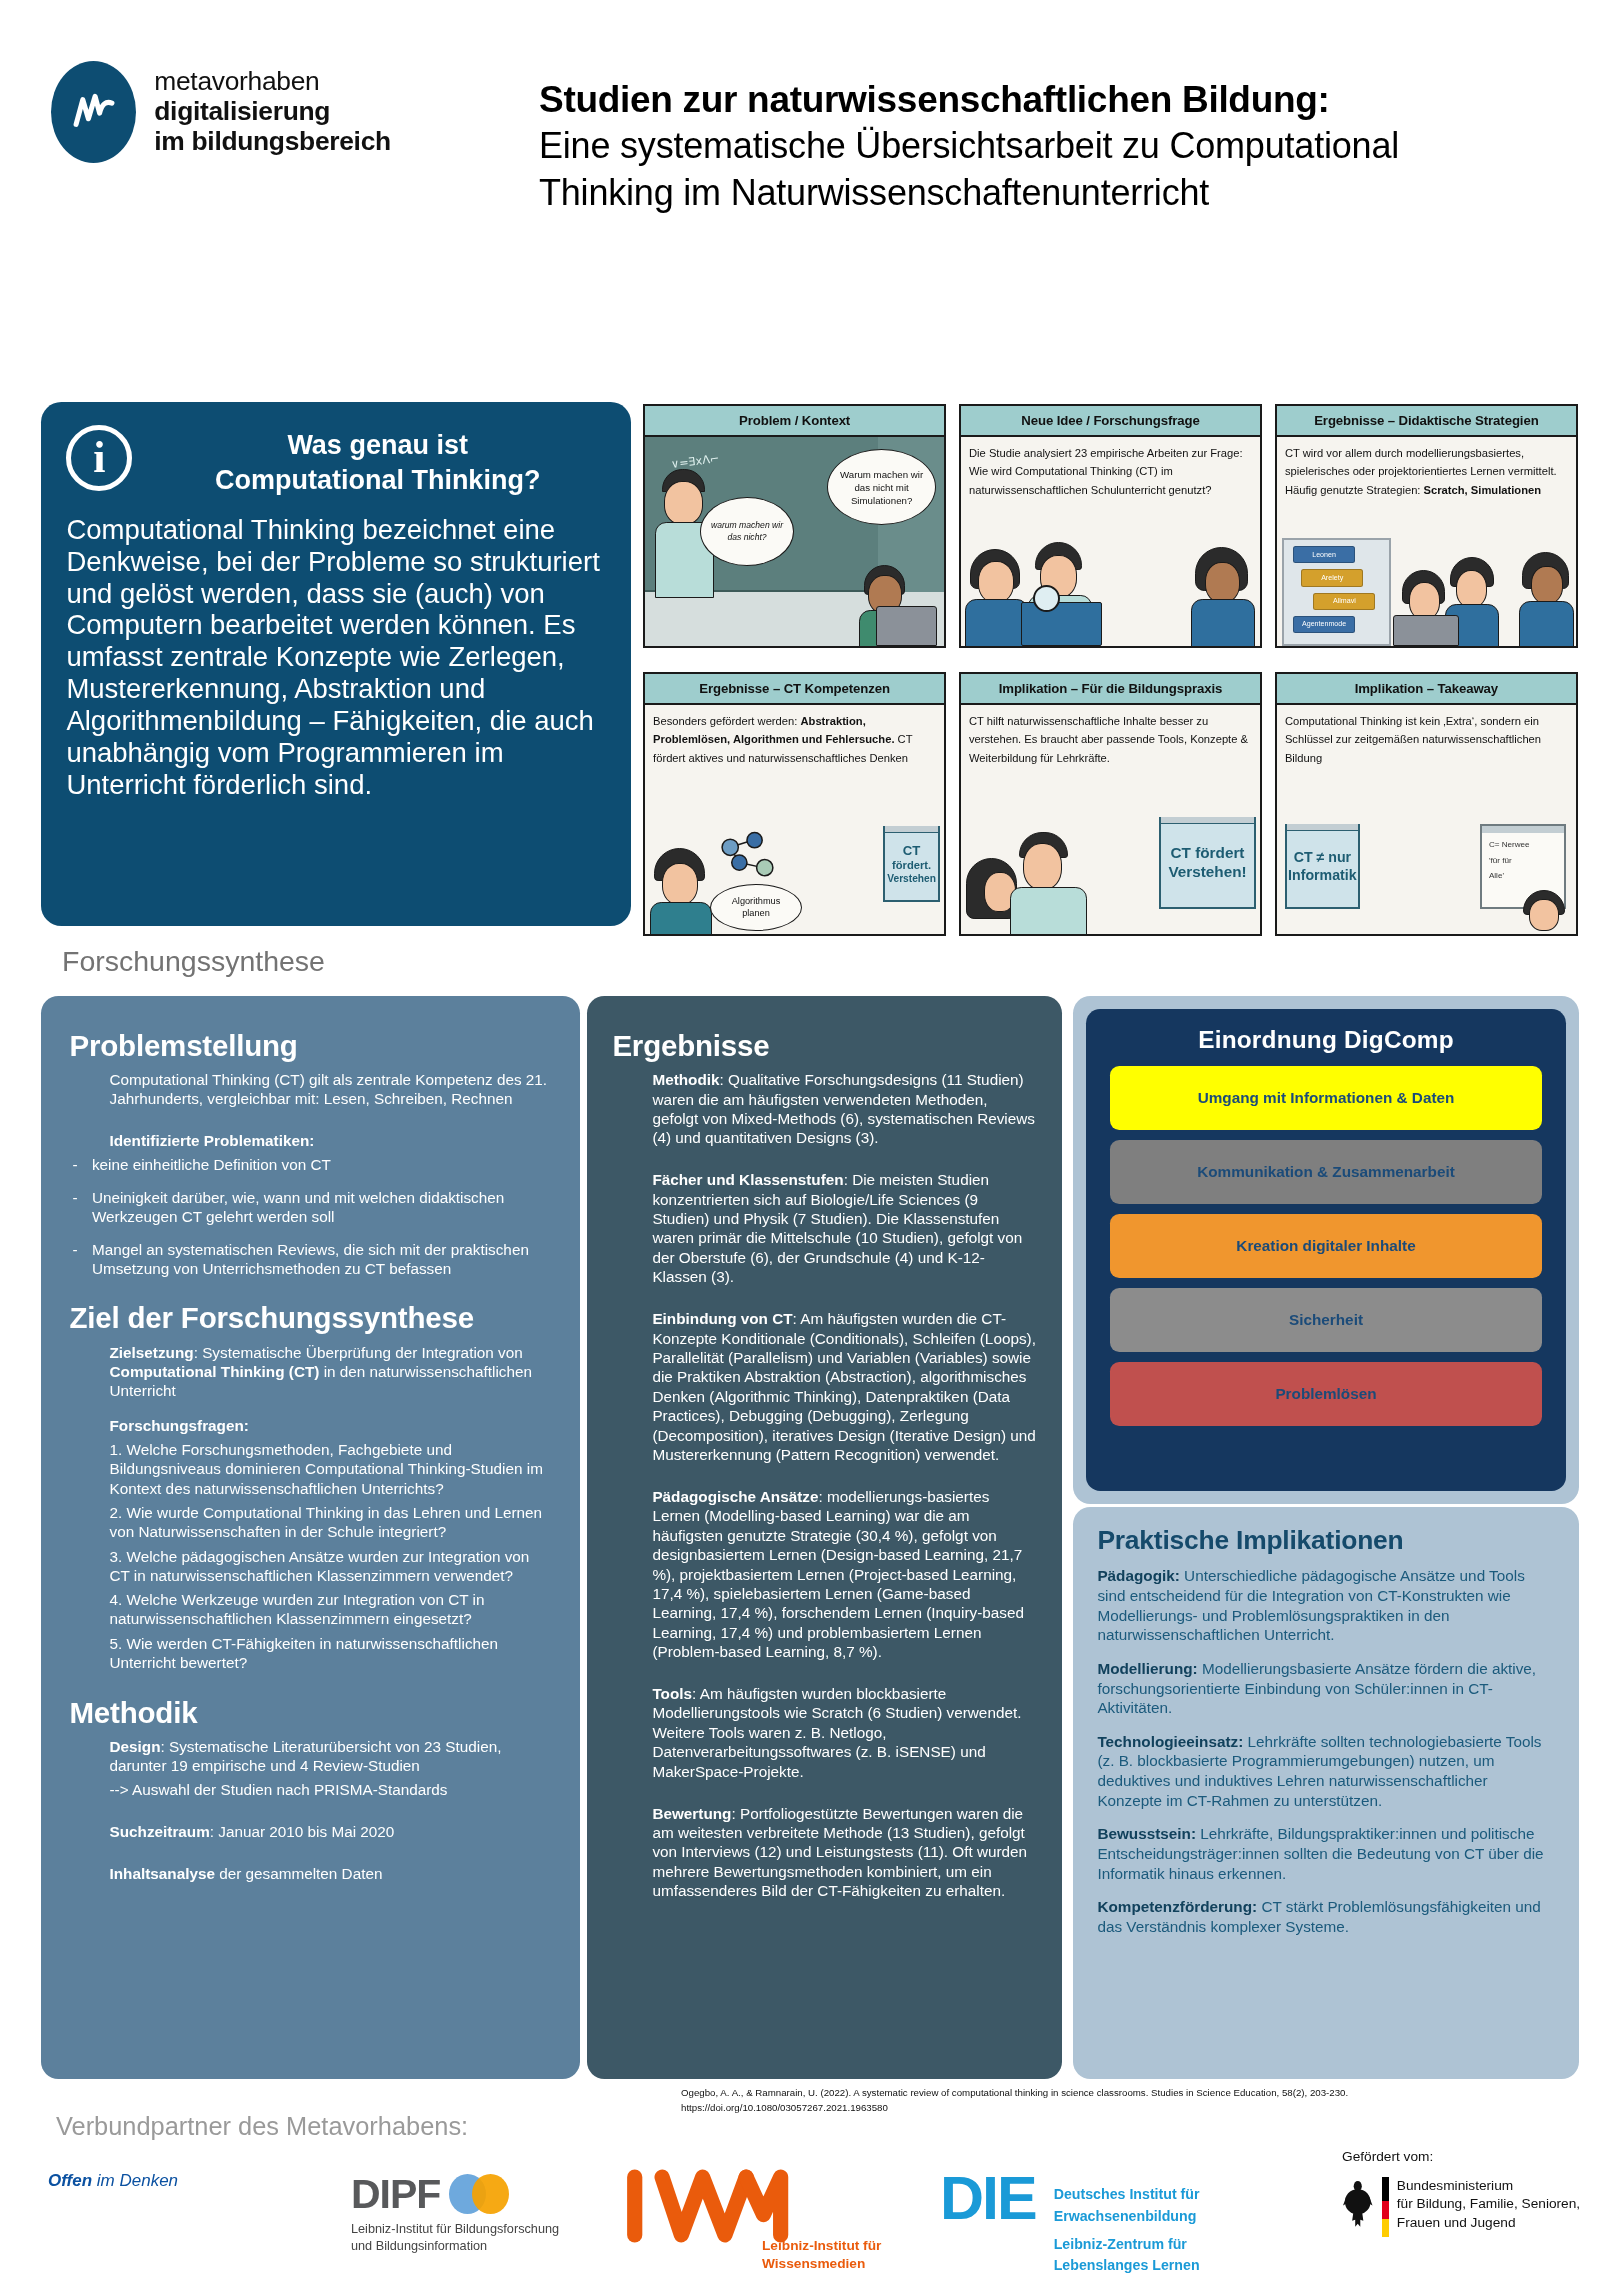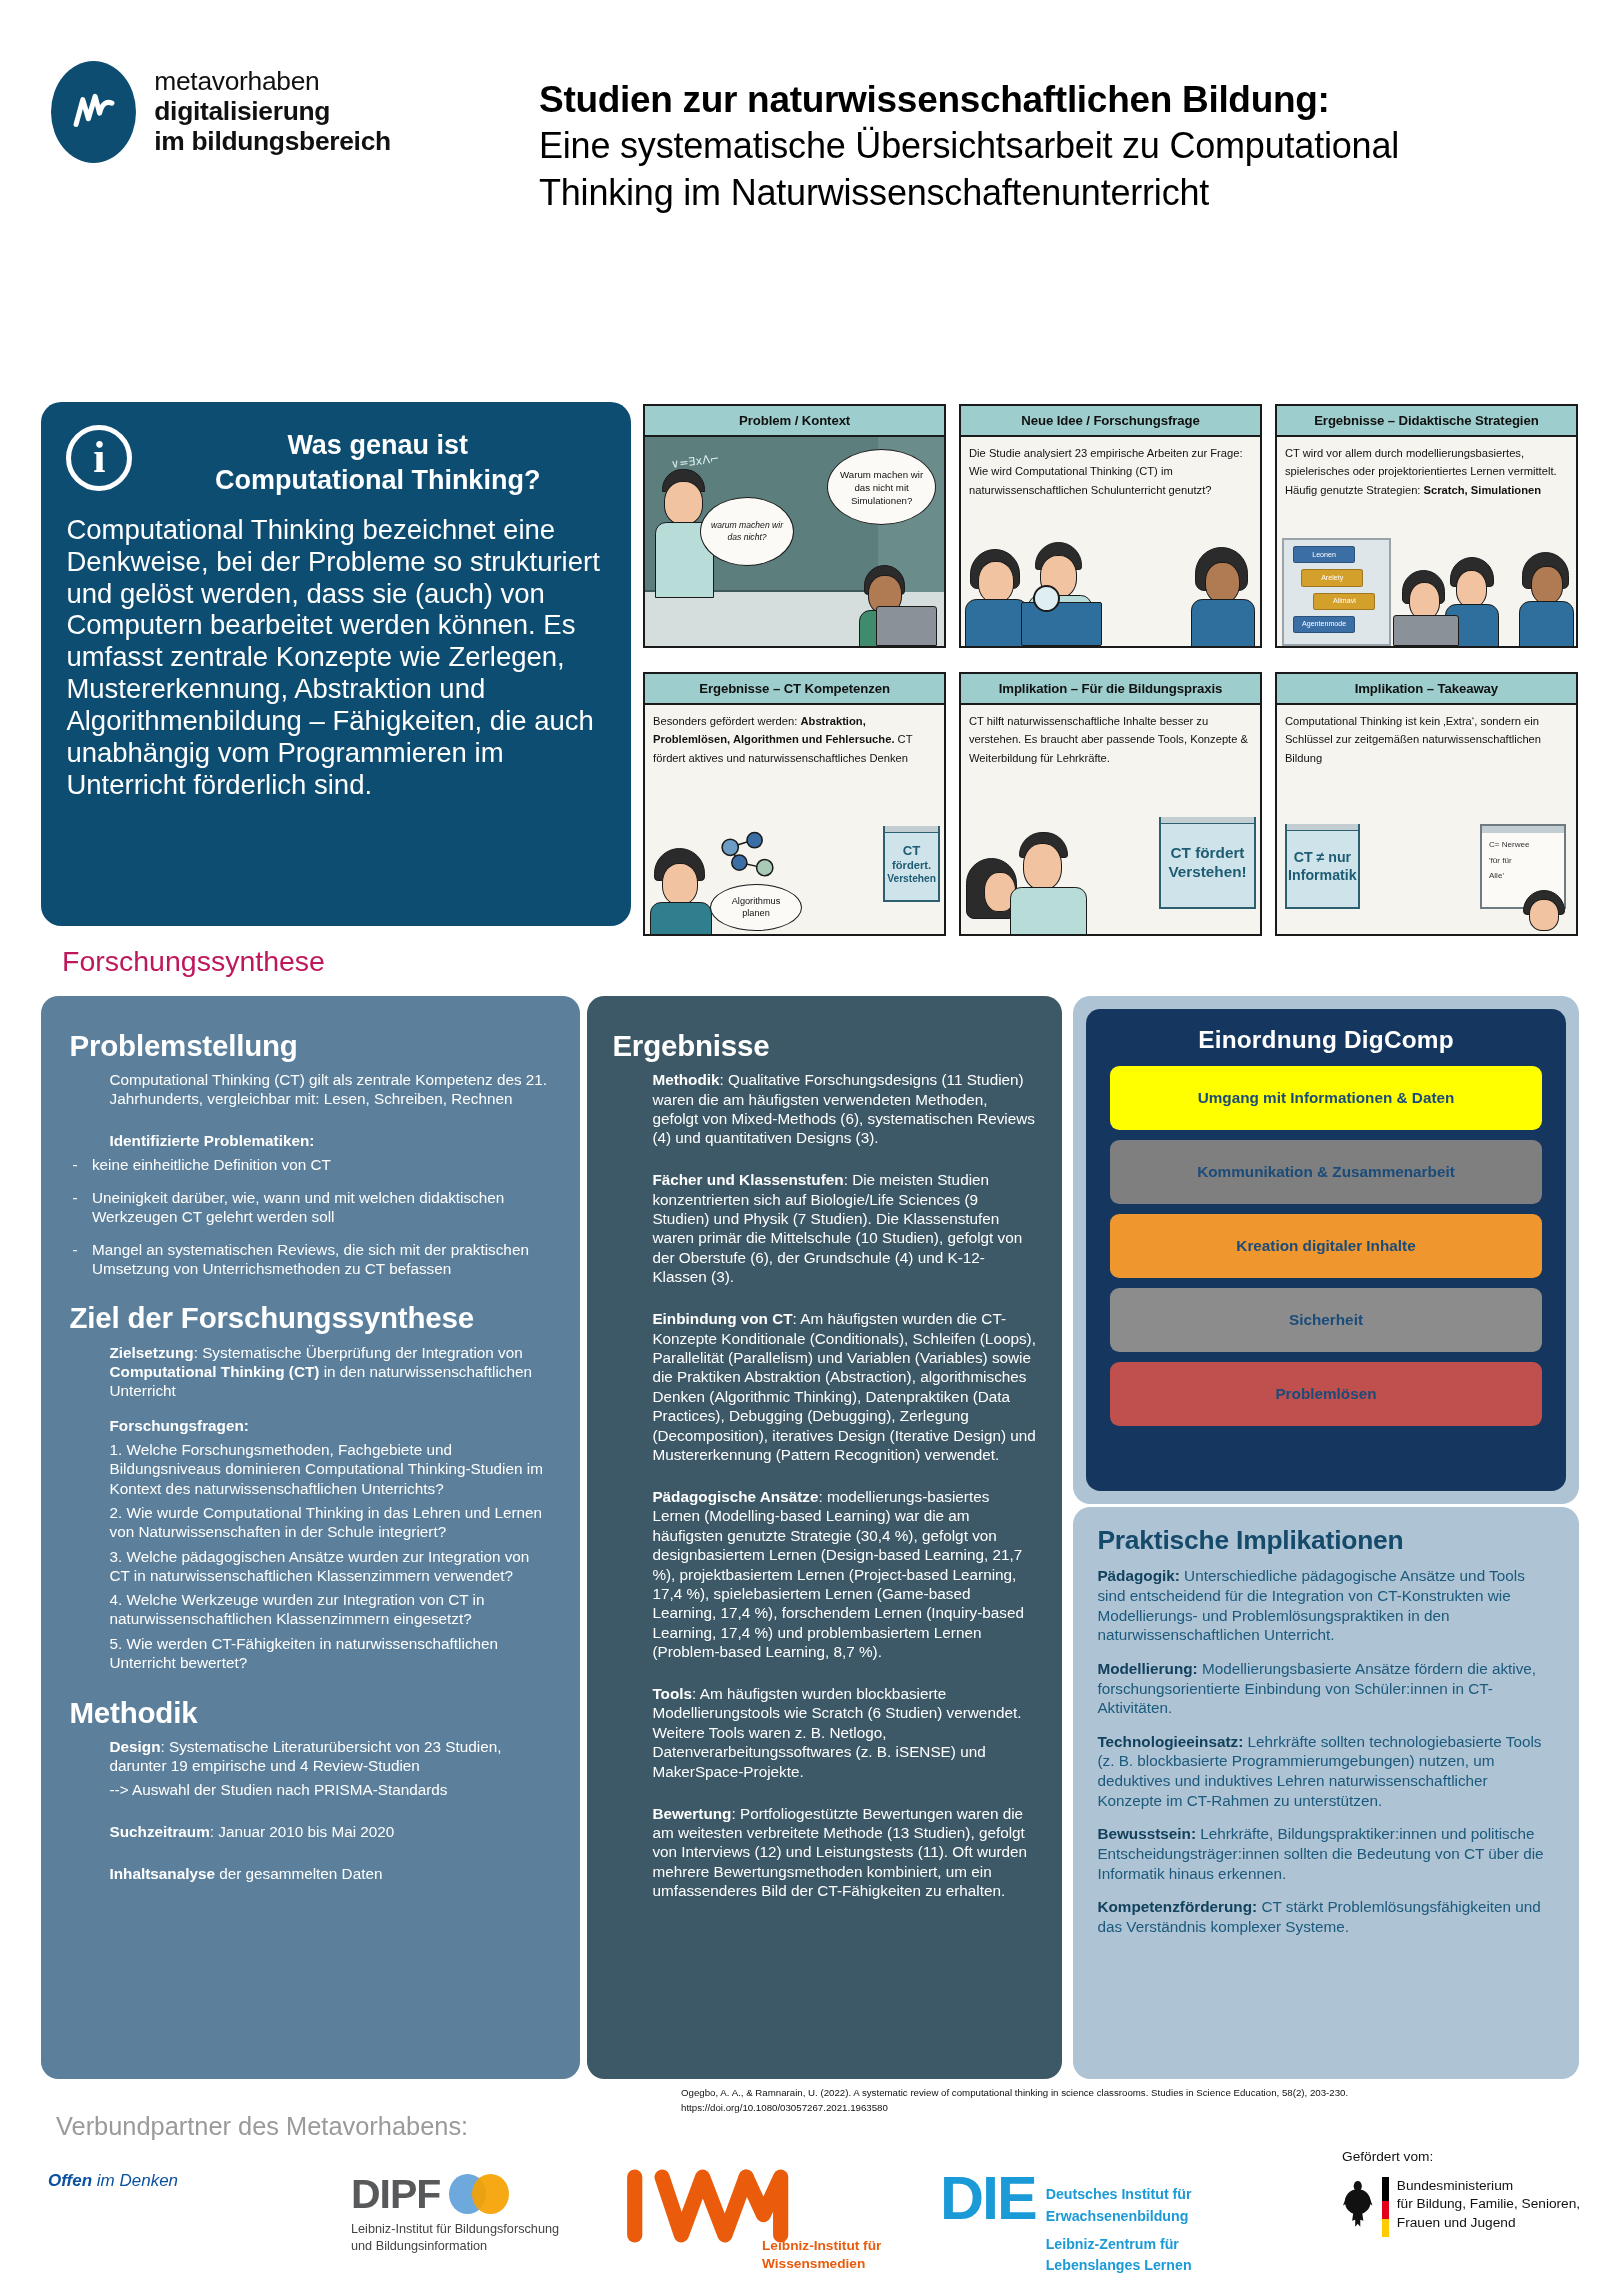--- a/index.html
+++ b/index.html
@@ -89,21 +89,21 @@
   .ct-card {
     position: absolute; background: #cfe3ea; border: 2.5px solid #2c5f70;
     display: flex; flex-direction: column; align-items: center; justify-content: center;
     color: #1d5c72; font-weight: 800; text-align: center; line-height: 1.22;
   }
   .ct-card .cap { background: #c3ced3; position: absolute; left: 0; top: -2px; width: 100%; height: 7.1px; border-bottom: 1.5px solid #2c5f70; }
   .flip { position: absolute; background: #fbfaf6; border: 2px solid #6f7b80; }
   .flip .cap2 { background: #c3ced3; position: absolute; left: 0; top: 0; width: 100%; height: 6.6px; }
 
   
-  #section-label { position: absolute; left: 62px; top: 945px; font-size: 28.5px; color: #be185d; font-weight: 400; }
+  #section-label { position: absolute; left: 62px; top: 945px; font-size: 28.5px; color: #737373; font-weight: 400; }
 
   
   #col-left { position: absolute; left: 41px; top: 996px; width: 539px; height: 1083px; background: #5c809c; border-radius: 17.3px; padding: 33px 28.5px; }
   #col-mid  { position: absolute; left: 587px; top: 996px; width: 475px; height: 1083px; background: #3d5866; border-radius: 17.3px; padding: 33px 25.4px; }
   #col-right-top { position: absolute; left: 1073px; top: 996px; width: 506px; height: 508px; background: #aec3d4; border-radius: 17.3px; padding: 13.2px; }
   #col-right-bot { position: absolute; left: 1073px; top: 1507px; width: 506px; height: 572px; background: #aec3d4; border-radius: 17.3px; padding: 18.3px 24.4px 18.3px 24.4px; }
 
   h2.sec { font-size: 29.5px; font-weight: 800; color: #fff; margin-bottom: 7.1px; letter-spacing: -0.2px; }
   h2.sec.spaced { margin-top: 23.4px; }
   .para { font-size: 15.3px; line-height: 1.26; color: #fff; margin-bottom: 5.1px; margin-left: 40px; }
@@ -150,21 +150,21 @@
   .dipf-word { font-size: 41px; font-weight: 800; color: #58595b; letter-spacing: -1px; line-height: .9; }
   .dipf-circles { position: relative; width: 60px; height: 40px; }
   .dipf-circles i { position: absolute; top: 0; width: 37px; height: 40px; border-radius: 50%; display: block; }
   .dipf-circles .c1 { left: 0; background: #6ea9dd; }
   .dipf-circles .c2 { left: 23.4px; background: #f5a200; opacity: .92; }
   .dipf-sub { font-size: 12.7px; color: #444; line-height: 1.35; margin-top: 7.1px; }
 
   .iwm-logo { position: absolute; left: 625px; top: 5.1px; width: 264px; }
   .iwm-sub { font-size: 13.7px; color: #ea5b0c; line-height: 1.3; margin-top: -9.2px; margin-left: 137px; font-weight: 600; }
 
-  .die-logo { position: absolute; left: 940px; top: 9.2px; width: 315px; display:flex; gap: 10px; align-items: flex-start;}
+  .die-logo { position: absolute; left: 940px; top: 9.2px; width: 315px; display:flex; gap: 18px; align-items: flex-start;}
   .die-sub { font-size: 14.2px; color: #1a9ad7; line-height: 1.5; font-weight: 700; padding-top: 12.2px; }
 
   .bmbf-logo { position: absolute; left: 1342px; top: -14.2px; width: 264px; }
   .bmbf-lead { font-size: 13.7px; color: #111; margin-bottom: 13.2px; }
   .bmbf-row { display: flex; align-items: flex-start; gap: 8.1px; }
   .bmbf-flag { width: 7.1px; height: 60px; background: linear-gradient(to bottom,#000 0 40%, #e2001a 40% 70%, #ffcc00 70% 100%); }
   .bmbf-text { font-size: 13.7px; line-height: 1.34; color: #111; }
 </style>
 </head>
 <body>

